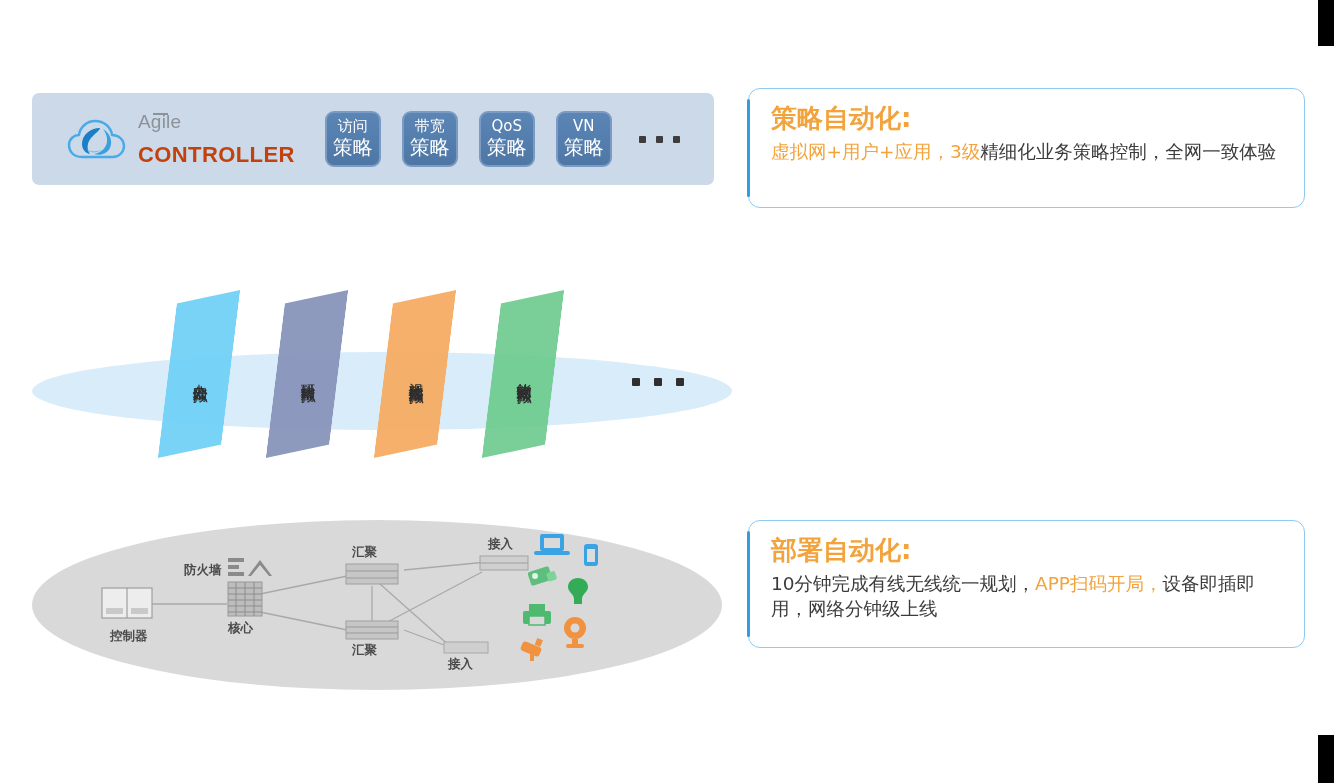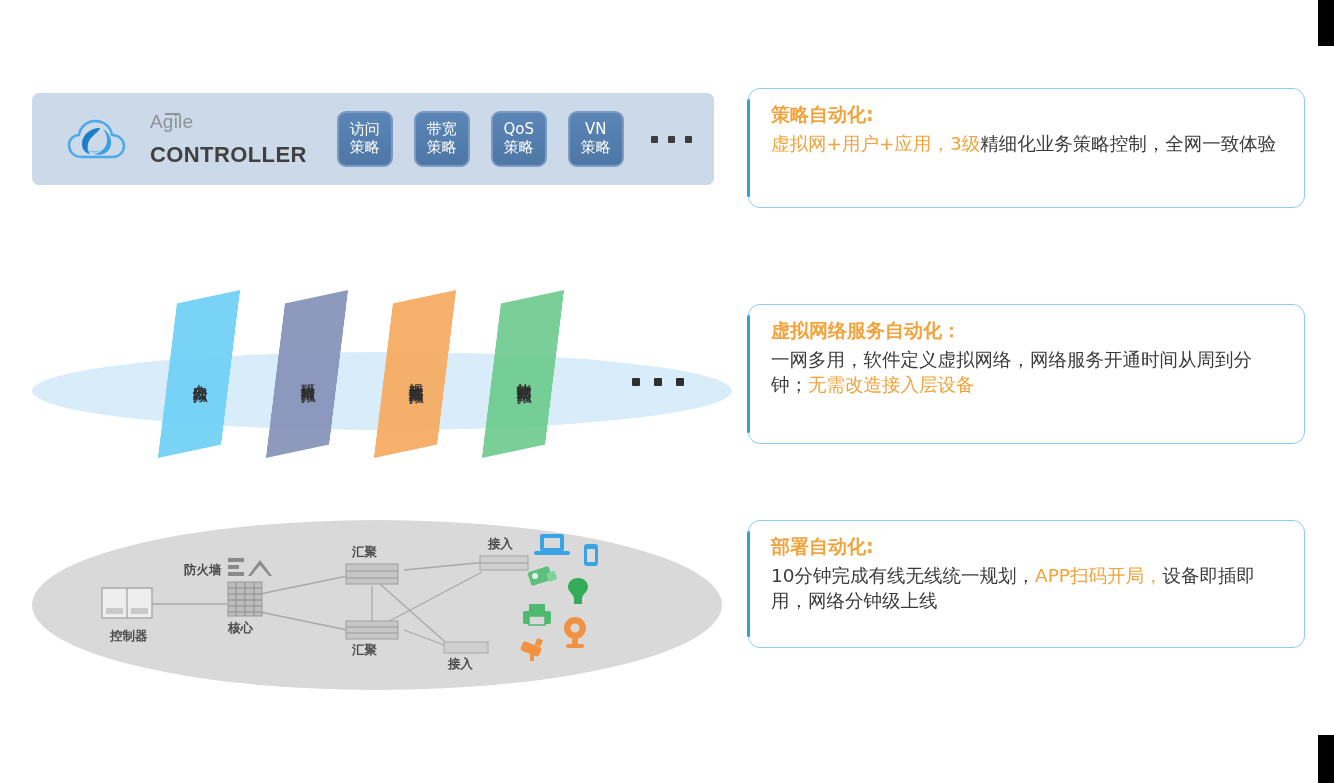--- a/index.html
+++ b/index.html
@@ -42,21 +42,21 @@
     background: #ccd9e8;
     border-radius: 7px;
     display: flex;
     align-items: center;
     box-sizing: border-box;
     padding-left: 34px;
   }
   .logo-wrap {
     display: flex;
     align-items: center;
-    gap: 22px;
+    gap: 10px;
     margin-right: 30px;
   }
   .logo-cloud {
     width: 62px;
     height: 48px;
     flex: 0 0 auto;
   }
   .logo-text { line-height: 1; }
   .logo-agile {
     font-size: 19px;
@@ -70,21 +70,21 @@
     position: absolute;
     left: 15px;
     top: 1px;
     width: 15px;
     height: 2px;
     background: #8c9298;
   }
   .logo-controller {
     font-size: 22px;
     font-weight: bold;
-    color: #404040;
+    color: #c2410c;
     letter-spacing: .4px;
     margin-top: 13px;
     font-family: "Liberation Sans", sans-serif;
   }
 
   .policy-row {
     display: flex;
     align-items: center;
     gap: 21px;
   }
@@ -97,21 +97,21 @@
     color: #ffffff;
     display: flex;
     flex-direction: column;
     align-items: center;
     justify-content: center;
     font-size: 15px;
     line-height: 1.18;
     box-sizing: border-box;
     font-family: "DejaVu Sans", sans-serif;
   }
-  .policy-btn .l2 { font-size: 15px; }
+  .policy-btn .l2 { font-size: 20px; }
   .dots-h {
     display: flex;
     gap: 10px;
     align-items: center;
     margin-left: 6px;
   }
   .dots-h i {
     width: 7px; height: 7px;
     background: #3d3d3d;
     display: block;
@@ -223,21 +223,21 @@
     bottom: 10px;
     width: 3px;
     background: #2f9fe0;
     border-radius: 3px;
   }
   .card#card-1 { top: 88px; height: 120px; }
   .card#card-2 { top: 304px; height: 140px; }
   .card#card-3 { top: 520px; height: 128px; }
 
   .card-title {
-    font-size: 19px;
+    font-size: 26px;
     font-weight: bold;
     color: #f2a33c;
     line-height: 1.2;
     margin-bottom: 5px;
     font-family: "DejaVu Sans", sans-serif;
   }
   .card-body {
     font-size: 18.5px;
     line-height: 1.36;
     color: #3b3b3b;
@@ -443,27 +443,20 @@
   </div>
 
   <div class="card" id="card-1">
     <span class="card-accent"></span>
     <div class="card-title">策略自动化:</div>
     <div class="card-body">
       <span class="hl">虚拟网+用户+应用，3级</span><span>精细化业务策略控制，全网一致体验</span>
     </div>
   </div>
 
-  <div class="card" id="card-2">
-    <span class="card-accent"></span>
-    <div class="card-title">虚拟网络服务自动化：</div>
-    <div class="card-body">
-      <span>一网多用，软件定义虚拟网络，网络服务开通时间从周到分钟；</span><span class="hl">无需改造接入层设备</span>
-    </div>
-  </div>
 
   <div class="card" id="card-3">
     <span class="card-accent"></span>
     <div class="card-title">部署自动化:</div>
     <div class="card-body">
       <span>10分钟完成有线无线统一规划，</span><span class="hl">APP扫码开局，</span><span>设备即插即用，网络分钟级上线</span>
     </div>
   </div>
 
 </div>

